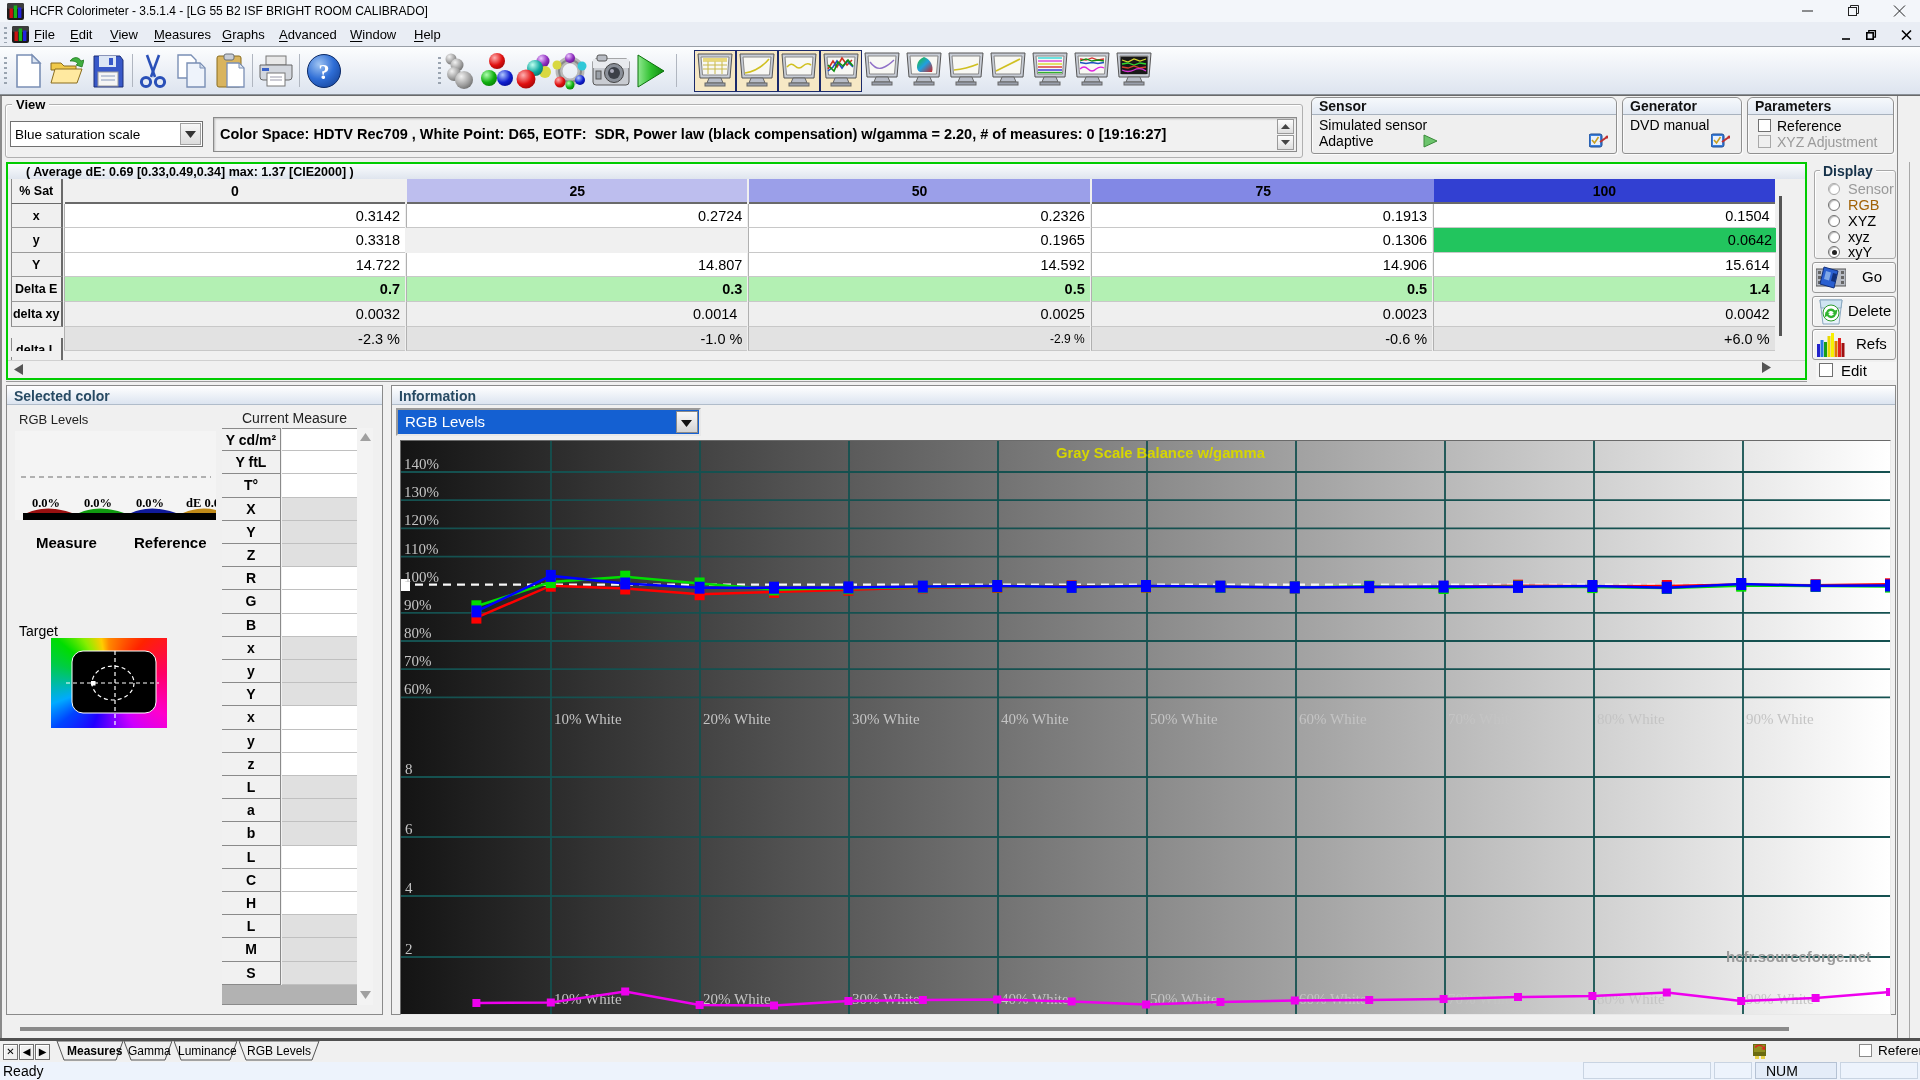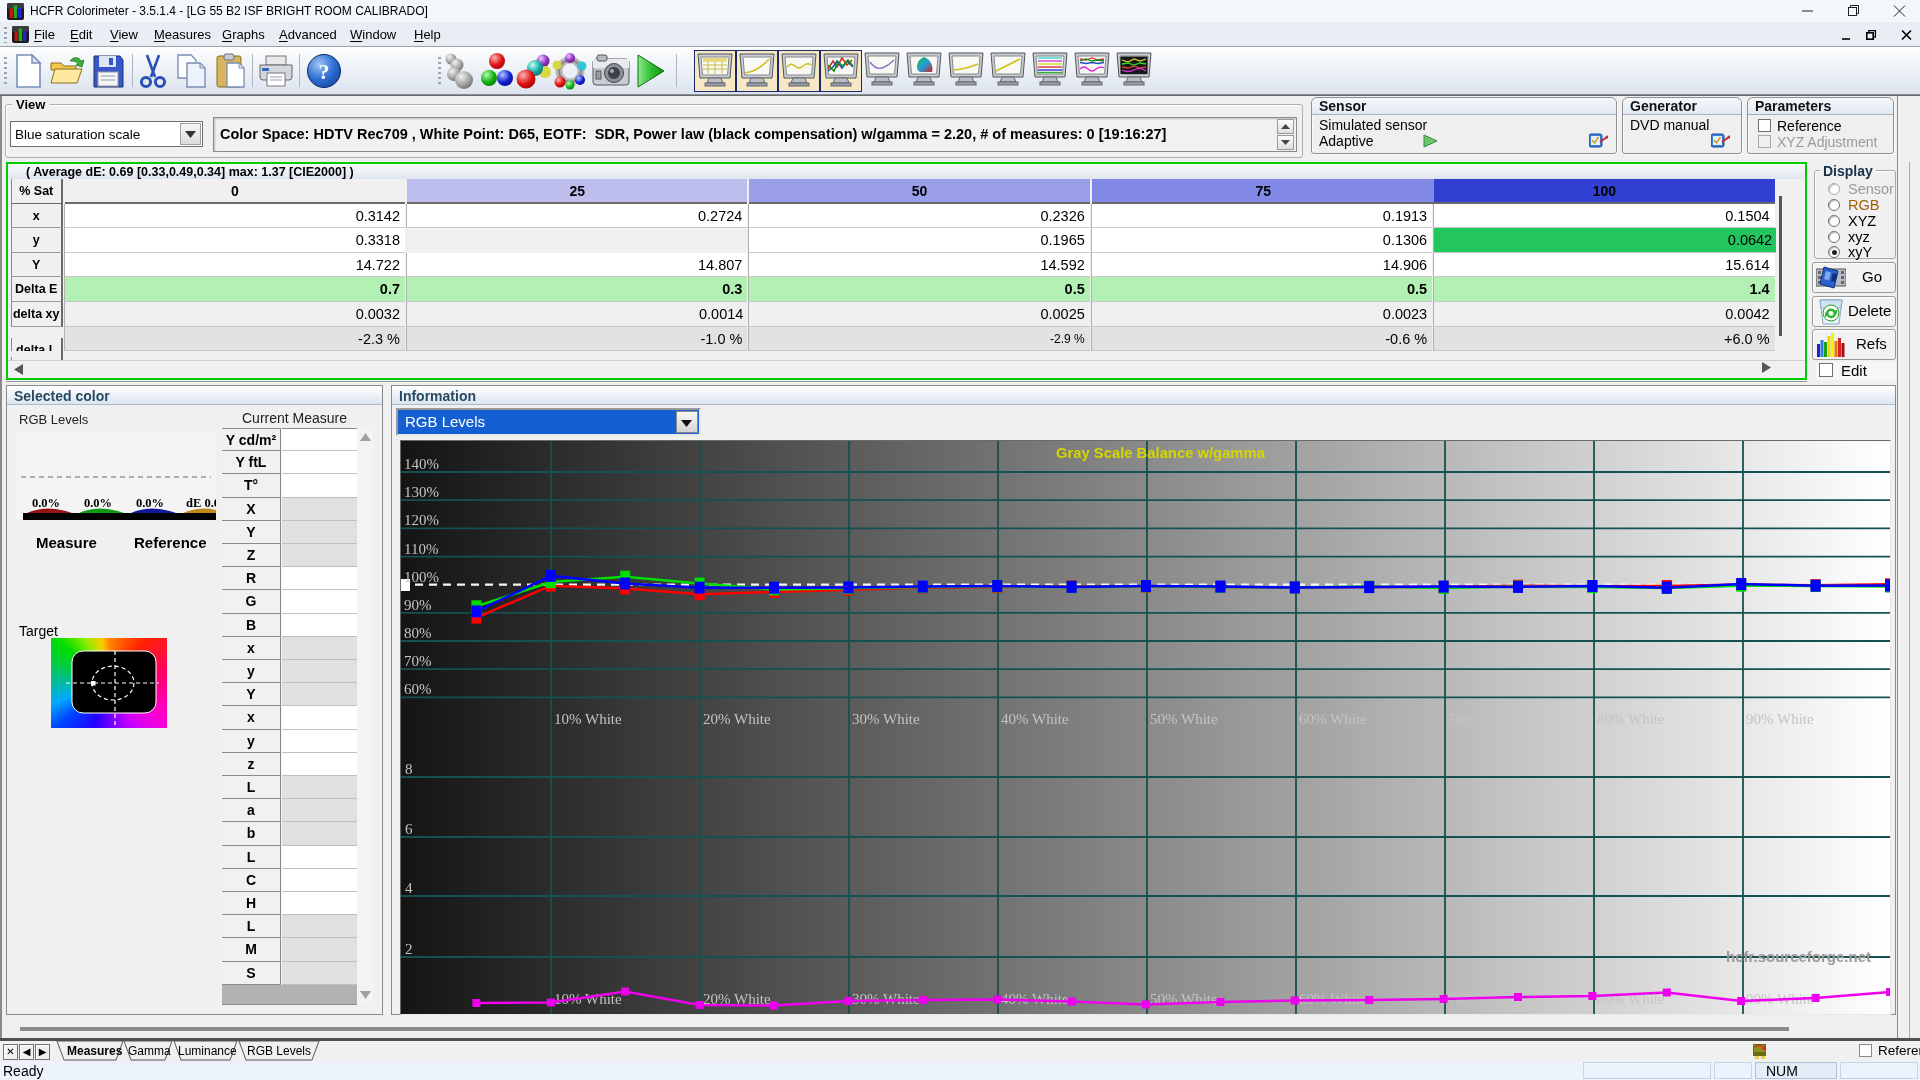--- a/index.html
+++ b/index.html
@@ -437,21 +437,21 @@
 <div class="cell" style="left:398.0px;top:88.8px;width:341.4px;height:24.6px;background:#ffffff;border-bottom:1px solid #c8c8c8;border-left:1px solid #b0b0b0;text-align:right;line-height:24.6px;font-size:14.5px;padding-right:5px;">14.807</div>
 <div class="cell" style="left:740.4px;top:88.8px;width:341.4px;height:24.6px;background:#ffffff;border-bottom:1px solid #c8c8c8;border-left:1px solid #b0b0b0;text-align:right;line-height:24.6px;font-size:14.5px;padding-right:5px;">14.592</div>
 <div class="cell" style="left:1082.8px;top:88.8px;width:341.4px;height:24.6px;background:#ffffff;border-bottom:1px solid #c8c8c8;border-left:1px solid #b0b0b0;text-align:right;line-height:24.6px;font-size:14.5px;padding-right:5px;">14.906</div>
 <div class="cell" style="left:1425.2px;top:88.8px;width:341.4px;height:24.6px;background:#ffffff;border-bottom:1px solid #c8c8c8;border-left:1px solid #b0b0b0;text-align:right;line-height:24.6px;font-size:14.5px;padding-right:5px;">15.614</div>
 <div class="cell" style="left:56.0px;top:113.4px;width:341.0px;height:24.6px;background:#b3f0b3;border-bottom:1px solid #c8c8c8;border-left:1px solid #b0b0b0;font-weight:bold;text-align:right;line-height:24.6px;font-size:14.5px;padding-right:5px;">0.7</div>
 <div class="cell" style="left:398.0px;top:113.4px;width:341.4px;height:24.6px;background:#b3f0b3;border-bottom:1px solid #c8c8c8;border-left:1px solid #b0b0b0;font-weight:bold;text-align:right;line-height:24.6px;font-size:14.5px;padding-right:5px;">0.3</div>
 <div class="cell" style="left:740.4px;top:113.4px;width:341.4px;height:24.6px;background:#b3f0b3;border-bottom:1px solid #c8c8c8;border-left:1px solid #b0b0b0;font-weight:bold;text-align:right;line-height:24.6px;font-size:14.5px;padding-right:5px;">0.5</div>
 <div class="cell" style="left:1082.8px;top:113.4px;width:341.4px;height:24.6px;background:#b3f0b3;border-bottom:1px solid #c8c8c8;border-left:1px solid #b0b0b0;font-weight:bold;text-align:right;line-height:24.6px;font-size:14.5px;padding-right:5px;">0.5</div>
 <div class="cell" style="left:1425.2px;top:113.4px;width:341.4px;height:24.6px;background:#b3f0b3;border-bottom:1px solid #c8c8c8;border-left:1px solid #b0b0b0;font-weight:bold;text-align:right;line-height:24.6px;font-size:14.5px;padding-right:5px;">1.4</div>
 <div class="cell" style="left:56.0px;top:138.0px;width:341.0px;height:24.6px;background:#efefef;border-bottom:1px solid #c8c8c8;border-left:1px solid #b0b0b0;text-align:right;line-height:24.6px;font-size:14.5px;padding-right:5px;">0.0032</div>
-<div class="cell" style="left:398.0px;top:138.0px;width:341.4px;height:24.6px;background:#efefef;border-bottom:1px solid #c8c8c8;border-left:1px solid #b0b0b0;text-align:right;line-height:24.6px;font-size:14.5px;padding-right:4px;">0.0014</div>
+<div class="cell" style="left:398.0px;top:138.0px;width:341.4px;height:24.6px;background:#efefef;border-bottom:1px solid #c8c8c8;border-left:1px solid #b0b0b0;text-align:right;line-height:24.6px;font-size:14.5px;padding-right:10px;">0.0014</div>
 <div class="cell" style="left:740.4px;top:138.0px;width:341.4px;height:24.6px;background:#efefef;border-bottom:1px solid #c8c8c8;border-left:1px solid #b0b0b0;text-align:right;line-height:24.6px;font-size:14.5px;padding-right:5px;">0.0025</div>
 <div class="cell" style="left:1082.8px;top:138.0px;width:341.4px;height:24.6px;background:#efefef;border-bottom:1px solid #c8c8c8;border-left:1px solid #b0b0b0;text-align:right;line-height:24.6px;font-size:14.5px;padding-right:5px;">0.0023</div>
 <div class="cell" style="left:1425.2px;top:138.0px;width:341.4px;height:24.6px;background:#efefef;border-bottom:1px solid #c8c8c8;border-left:1px solid #b0b0b0;text-align:right;line-height:24.6px;font-size:14.5px;padding-right:5px;">0.0042</div>
 <div class="cell" style="left:56.0px;top:162.6px;width:341.0px;height:24.6px;background:#e2e2e2;border-bottom:1px solid #c8c8c8;border-left:1px solid #b0b0b0;text-align:right;line-height:24.6px;font-size:14.5px;padding-right:5px;">-2.3 %</div>
 <div class="cell" style="left:398.0px;top:162.6px;width:341.4px;height:24.6px;background:#e2e2e2;border-bottom:1px solid #c8c8c8;border-left:1px solid #b0b0b0;text-align:right;line-height:24.6px;font-size:14.5px;padding-right:5px;">-1.0 %</div>
 <div class="cell" style="left:740.4px;top:162.6px;width:341.4px;height:24.6px;background:#e2e2e2;border-bottom:1px solid #c8c8c8;border-left:1px solid #b0b0b0;text-align:right;line-height:24.6px;font-size:12px;padding-right:5px;">-2.9 %</div>
 <div class="cell" style="left:1082.8px;top:162.6px;width:341.4px;height:24.6px;background:#e2e2e2;border-bottom:1px solid #c8c8c8;border-left:1px solid #b0b0b0;text-align:right;line-height:24.6px;font-size:14.5px;padding-right:5px;">-0.6 %</div>
 <div class="cell" style="left:1425.2px;top:162.6px;width:341.4px;height:24.6px;background:#e2e2e2;border-bottom:1px solid #c8c8c8;border-left:1px solid #b0b0b0;text-align:right;line-height:24.6px;font-size:14.5px;padding-right:5px;">+6.0 %</div>
 <div class="cell" style="left:2.5px;top:187.2px;width:52.5px;height:6px;background:#f0f0f0;border-right:2px solid #6a6a6a;"></div>
 <div class="abs" style="left:1768px;top:15px;width:29px;height:180px;background:#f0f0f0;"></div>

